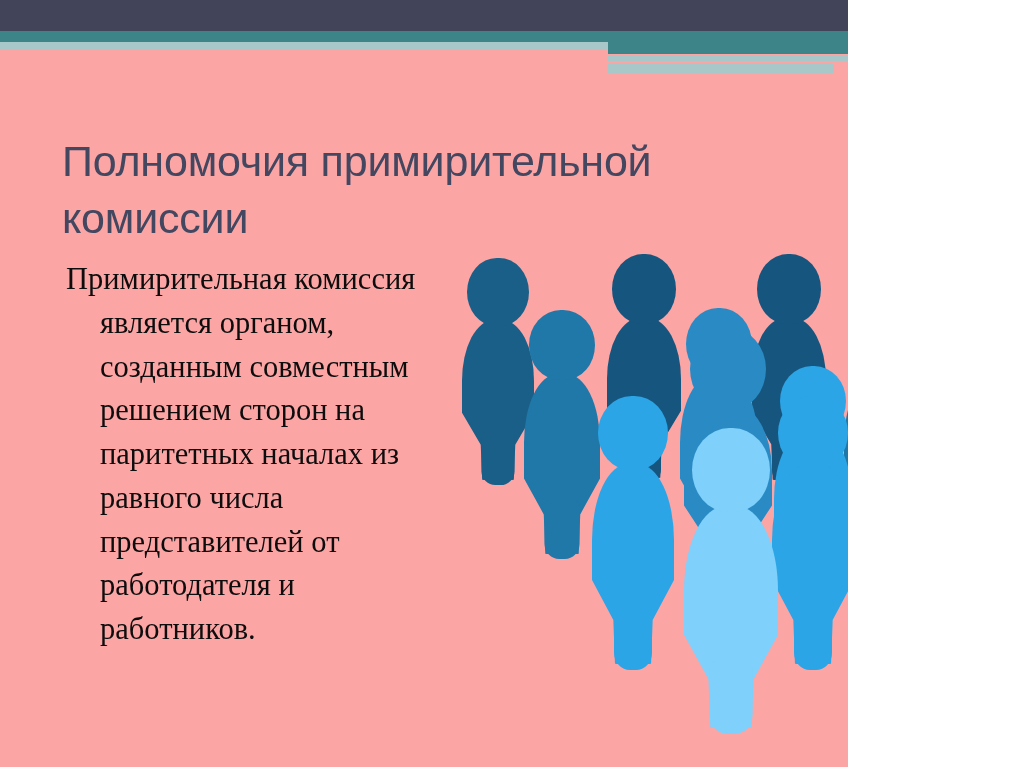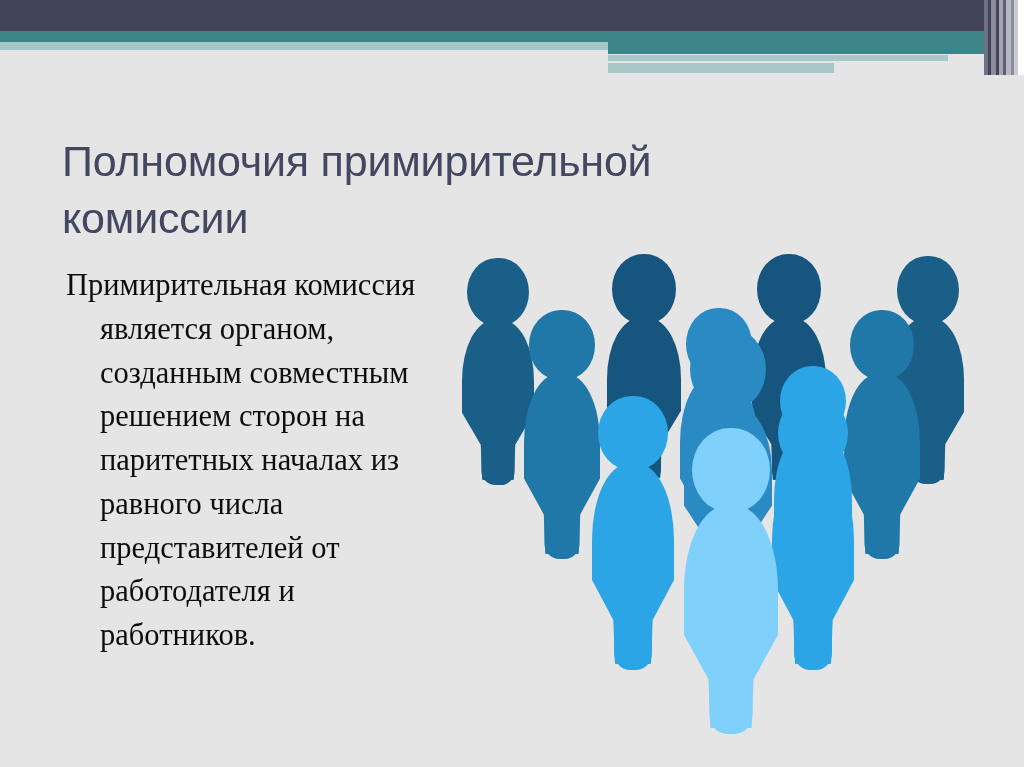--- a/index.html
+++ b/index.html
@@ -11,23 +11,23 @@
     width: 1024px;
     height: 767px;
     overflow: hidden;
     font-family: "Liberation Sans", sans-serif;
     position: relative;
   }
 
   
   #slide {
     position: relative;
-    width: 1024px;
+    width: 848px;
     height: 767px;
-    background: #e5e5e5;
+    background: #fca5a5;
     overflow: hidden;
   }
 
   
   #header-decoration {
     position: absolute;
     left: 0;
     top: 0;
     width: 1024px;
     height: 80px;
@@ -109,21 +109,21 @@
     font-size: 43px;
     font-weight: 400;
     line-height: 1.33;
     letter-spacing: -0.2px;
   }
 
   
   #body-text {
     position: absolute;
     left: 66px;
-    top: 264px;
+    top: 258px;
     width: 360px;
     color: #0d0d0d;
     font-family: "Liberation Serif", serif;
     font-size: 30.5px;
     line-height: 1.435;
     text-indent: 0;
   }
   #body-text .para {
     text-indent: 0;
     padding-left: 34px;

